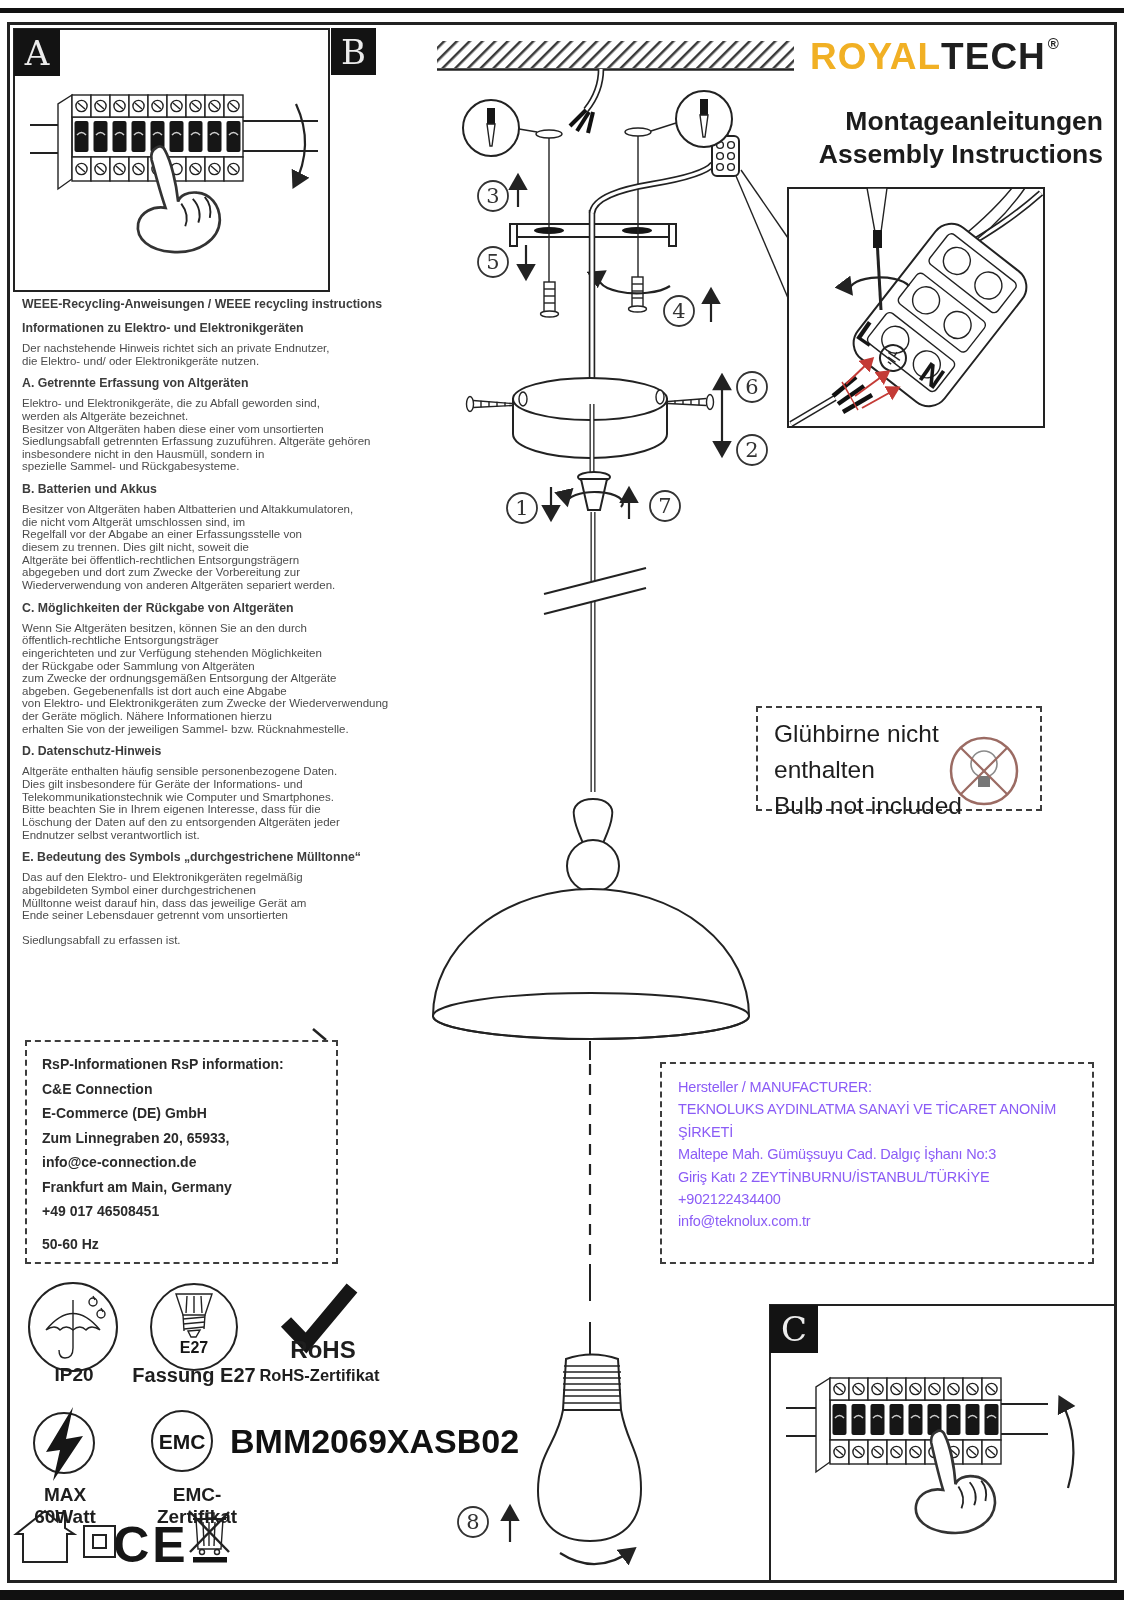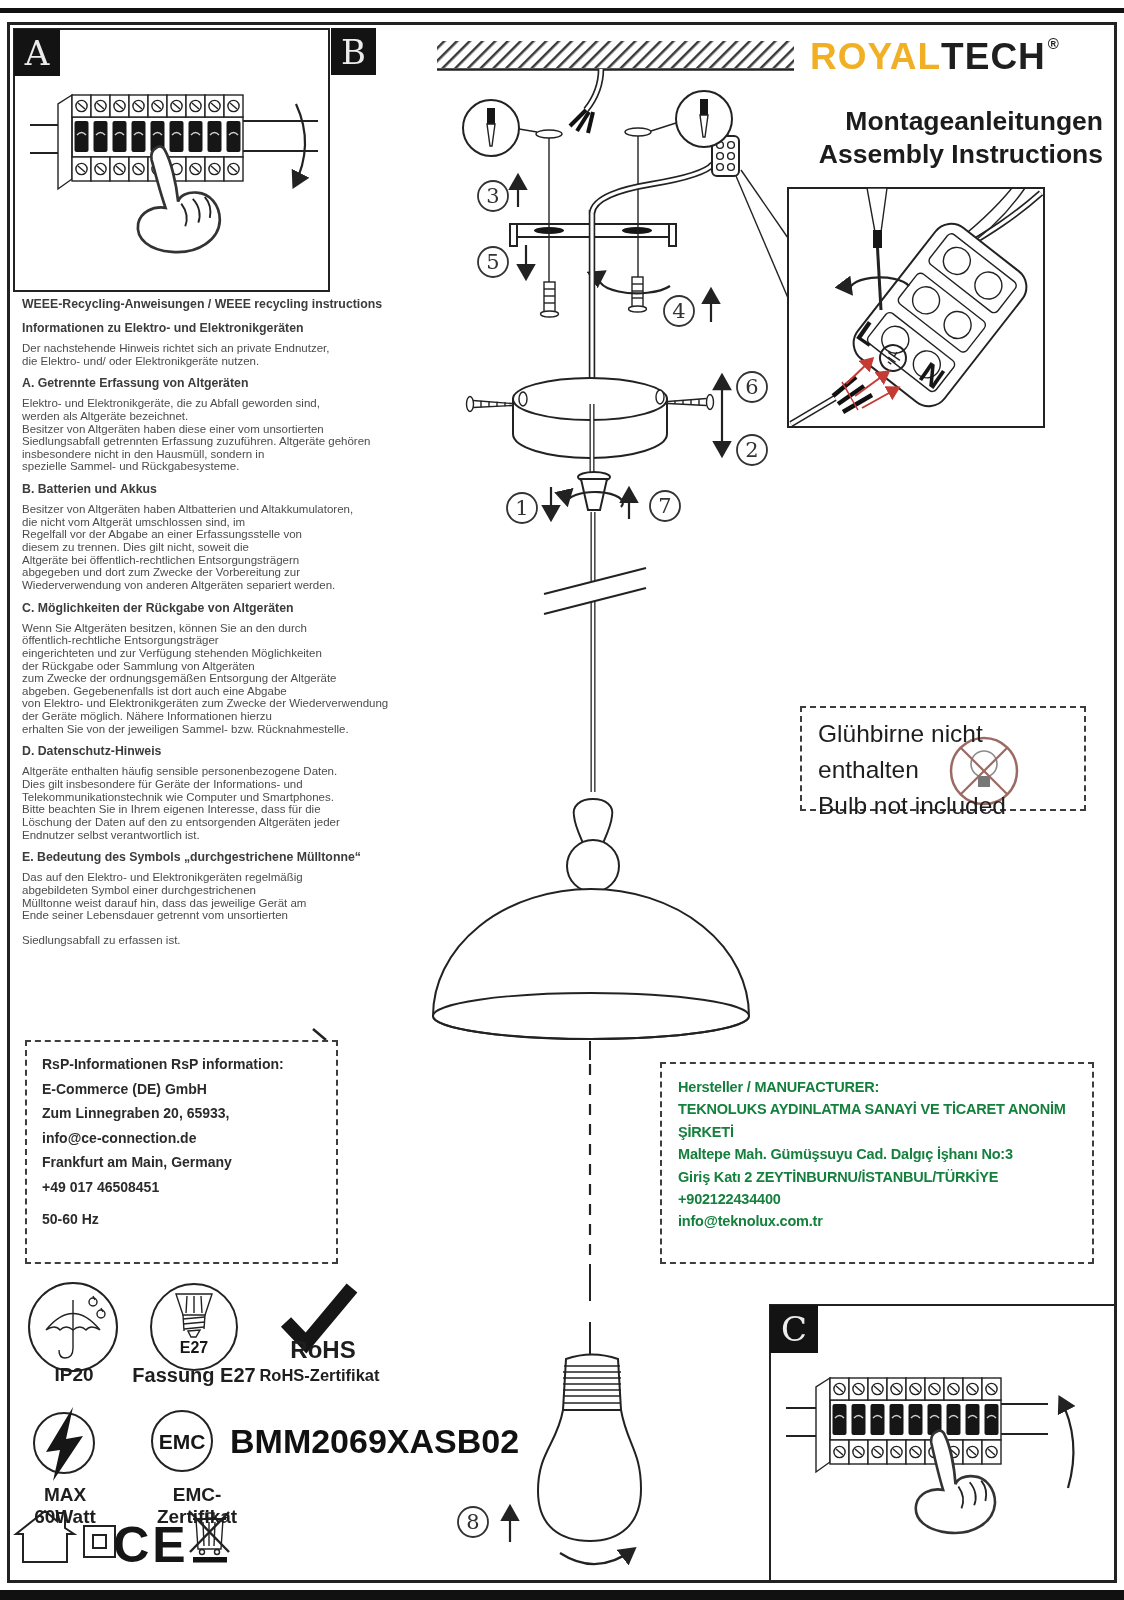--- a/index.html
+++ b/index.html
@@ -43,21 +43,21 @@
   .weee .t{font-weight:bold;font-size:12.3px;color:#3c3c3c;margin:0 0 10px 0;}
   .weee .h{font-weight:bold;font-size:12.3px;color:#3c3c3c;margin:9px 0 7px 0;}
   .weee .p{font-size:11.5px;line-height:1.1;white-space:pre-line;margin:0;}
   .weee .f{font-size:11.5px;margin-top:12px;}
 
   
   .dbox{border:2.5px dashed #3d3d3d;background:transparent;}
   .bulbnote{font-size:24.5px;font-weight:500;color:#1e1e1e;line-height:36px;}
   .rsp{font-size:14px;font-weight:600;color:#2b2b2b;line-height:24.5px;}
   .rsp .gap{margin-top:8px;}
-  .manu{font-size:14.5px;font-weight:700;color:#15803d;line-height:22.4px;letter-spacing:-0.2px;}
+  .manu{font-size:14.5px;font-weight:400;color:#8b5cf6;line-height:22.4px;letter-spacing:-0.2px;}
   .manu .made{margin-top:24px;}
 
   
   .clabel{font-weight:700;color:#1e1e1e;text-align:center;}
   .code{font-size:34px;font-weight:800;color:#111;}
 </style>
 </head>
 <body>
 
 <div class="page">
@@ -511,30 +511,31 @@
 Löschung der Daten auf den zu entsorgenden Altgeräten jeder
 Endnutzer selbst verantwortlich ist.</div>
   <div class="h">E. Bedeutung des Symbols „durchgestrichene Mülltonne“</div>
   <div class="p">Das auf den Elektro- und Elektronikgeräten regelmäßig
  abgebildeten Symbol einer durchgestrichenen
 Mülltonne weist darauf hin, dass das jeweilige Gerät am
 Ende seiner Lebensdauer getrennt vom unsortierten</div>
   <div class="f">Siedlungsabfall zu erfassen ist.</div>
 </div>
 
-<div class="abs dbox" style="left:800px;top:706px;width:282px;height:101px;">
+<div class="abs dbox" style="left:756px;top:706px;width:282px;height:101px;">
   <div class="bulbnote" style="padding:8px 0 0 16px;">
     <div>Glühbirne nicht enthalten</div>
     <div>Bulb not included</div>
   </div>
 </div>
 
 <div class="abs dbox" style="left:25px;top:1040px;width:309px;height:220px;">
   <div class="rsp" style="padding:10px 0 0 15px;">
     <div>RsP-Informationen RsP information:</div>
+    <div>C&amp;E Connection</div>
     <div>E-Commerce (DE) GmbH</div>
     <div>Zum Linnegraben 20, 65933,</div>
     <div>info@ce-connection.de</div>
     <div>Frankfurt am Main, Germany</div>
     <div>+49 017 46508451</div>
     <div class="gap">50-60 Hz</div>
   </div>
 </div>
 
 <div class="abs dbox" style="left:660px;top:1062px;width:430px;height:198px;">

